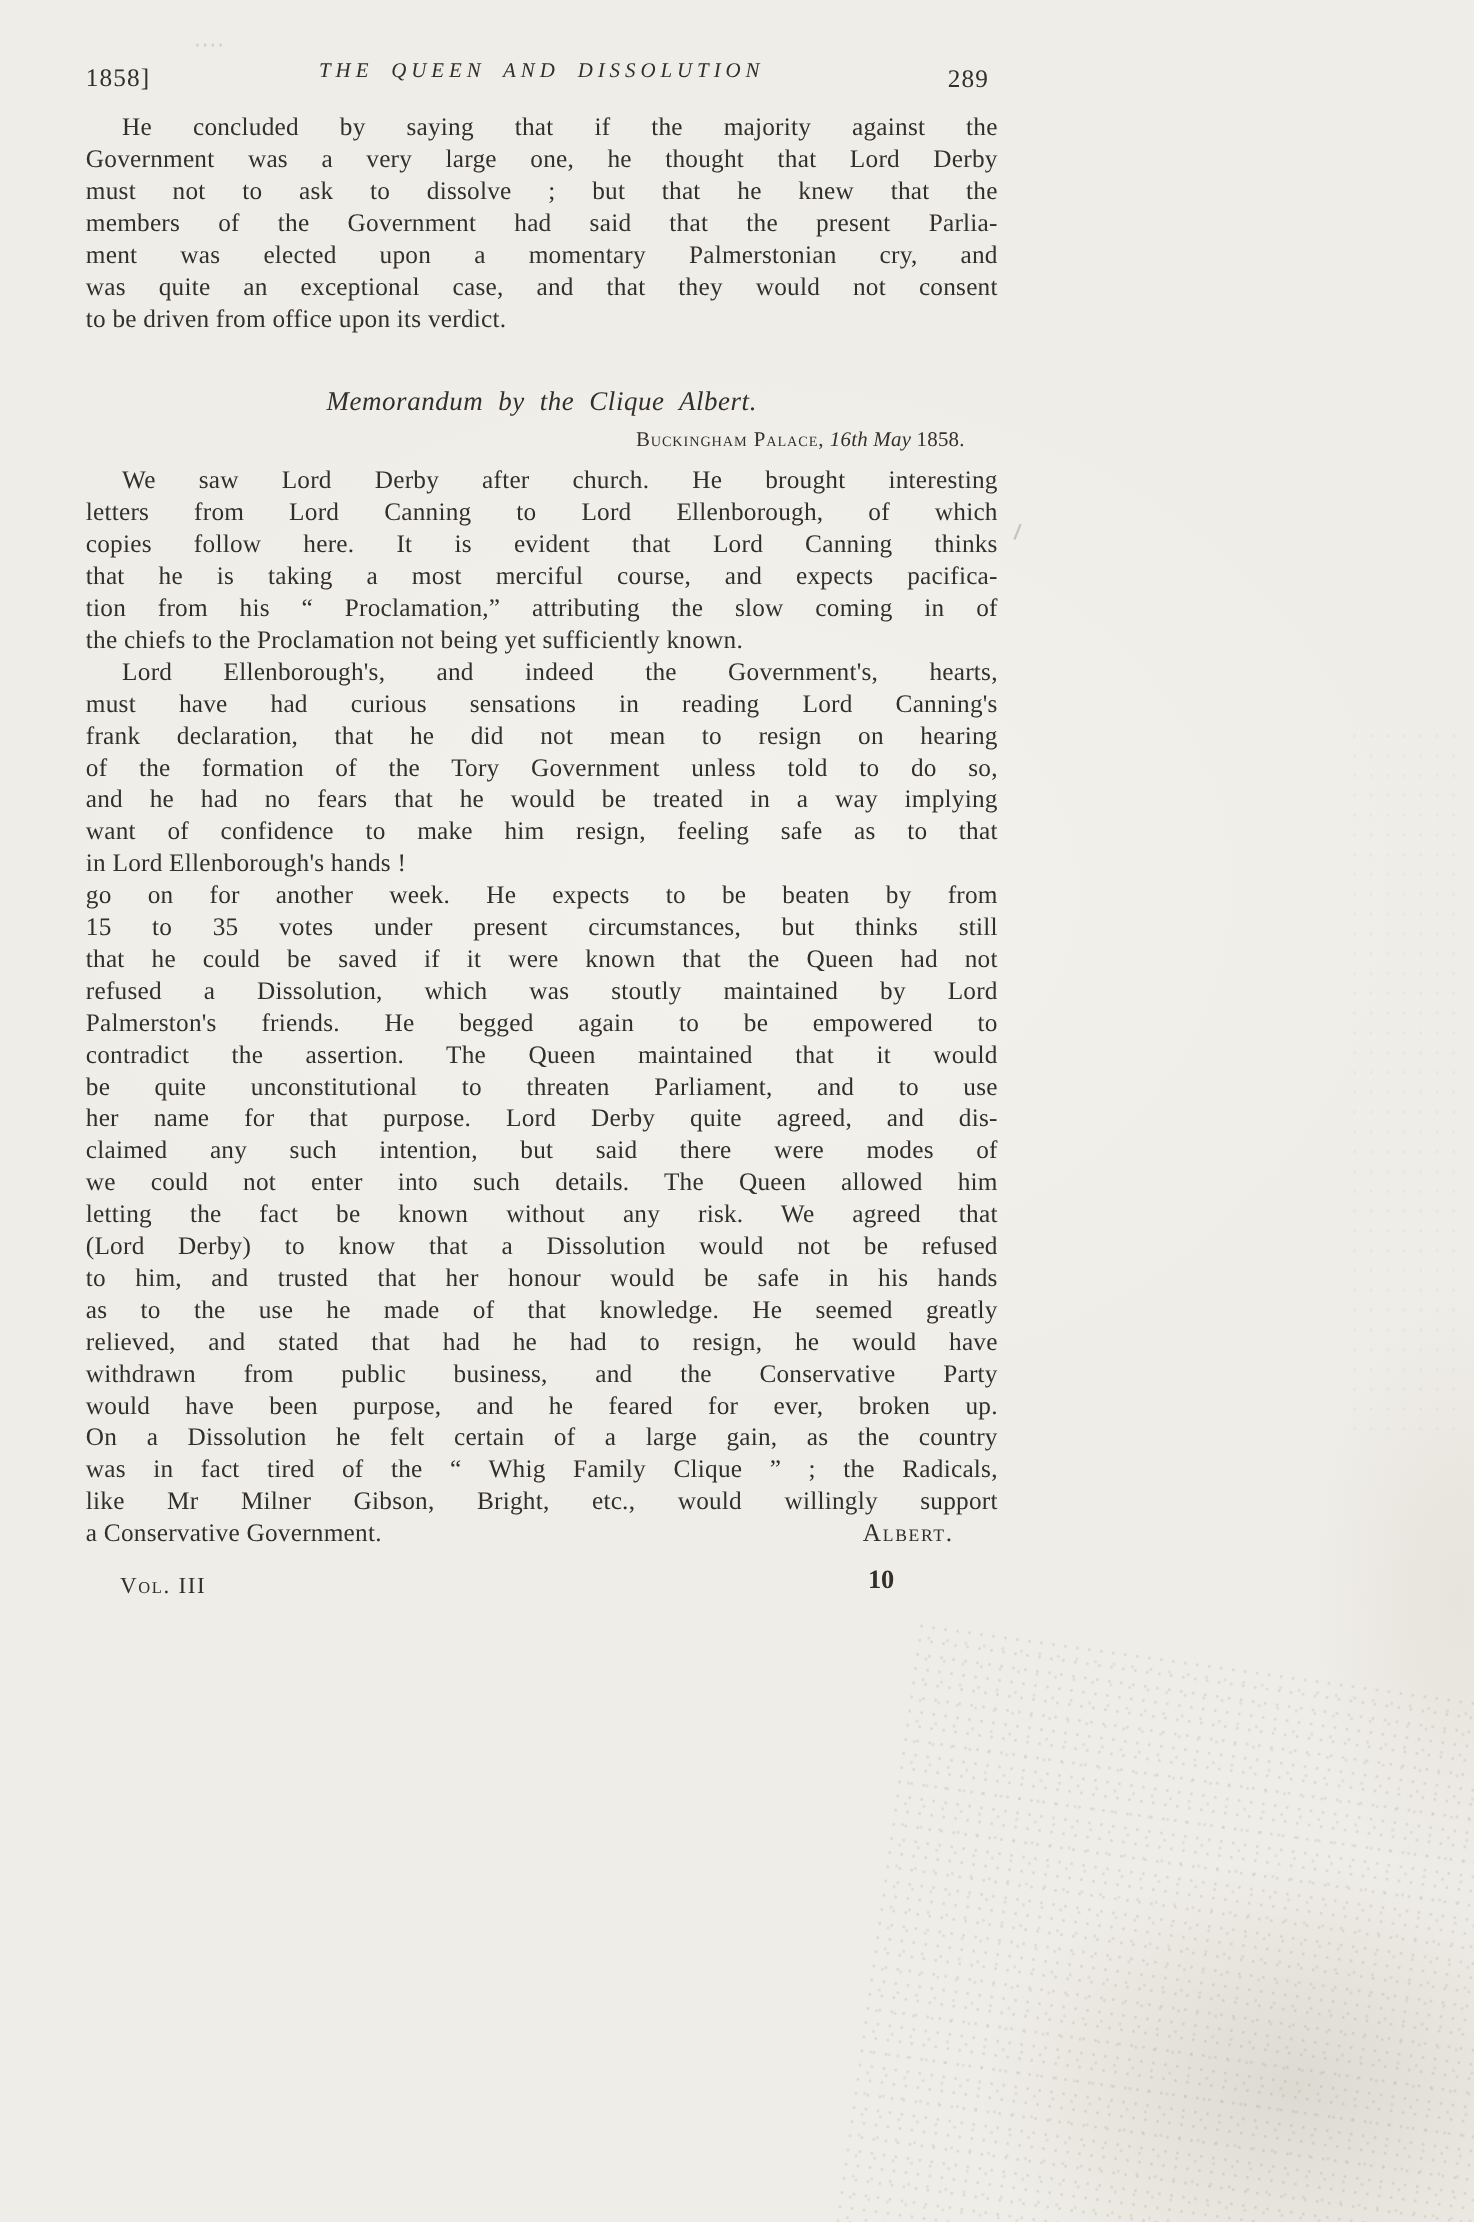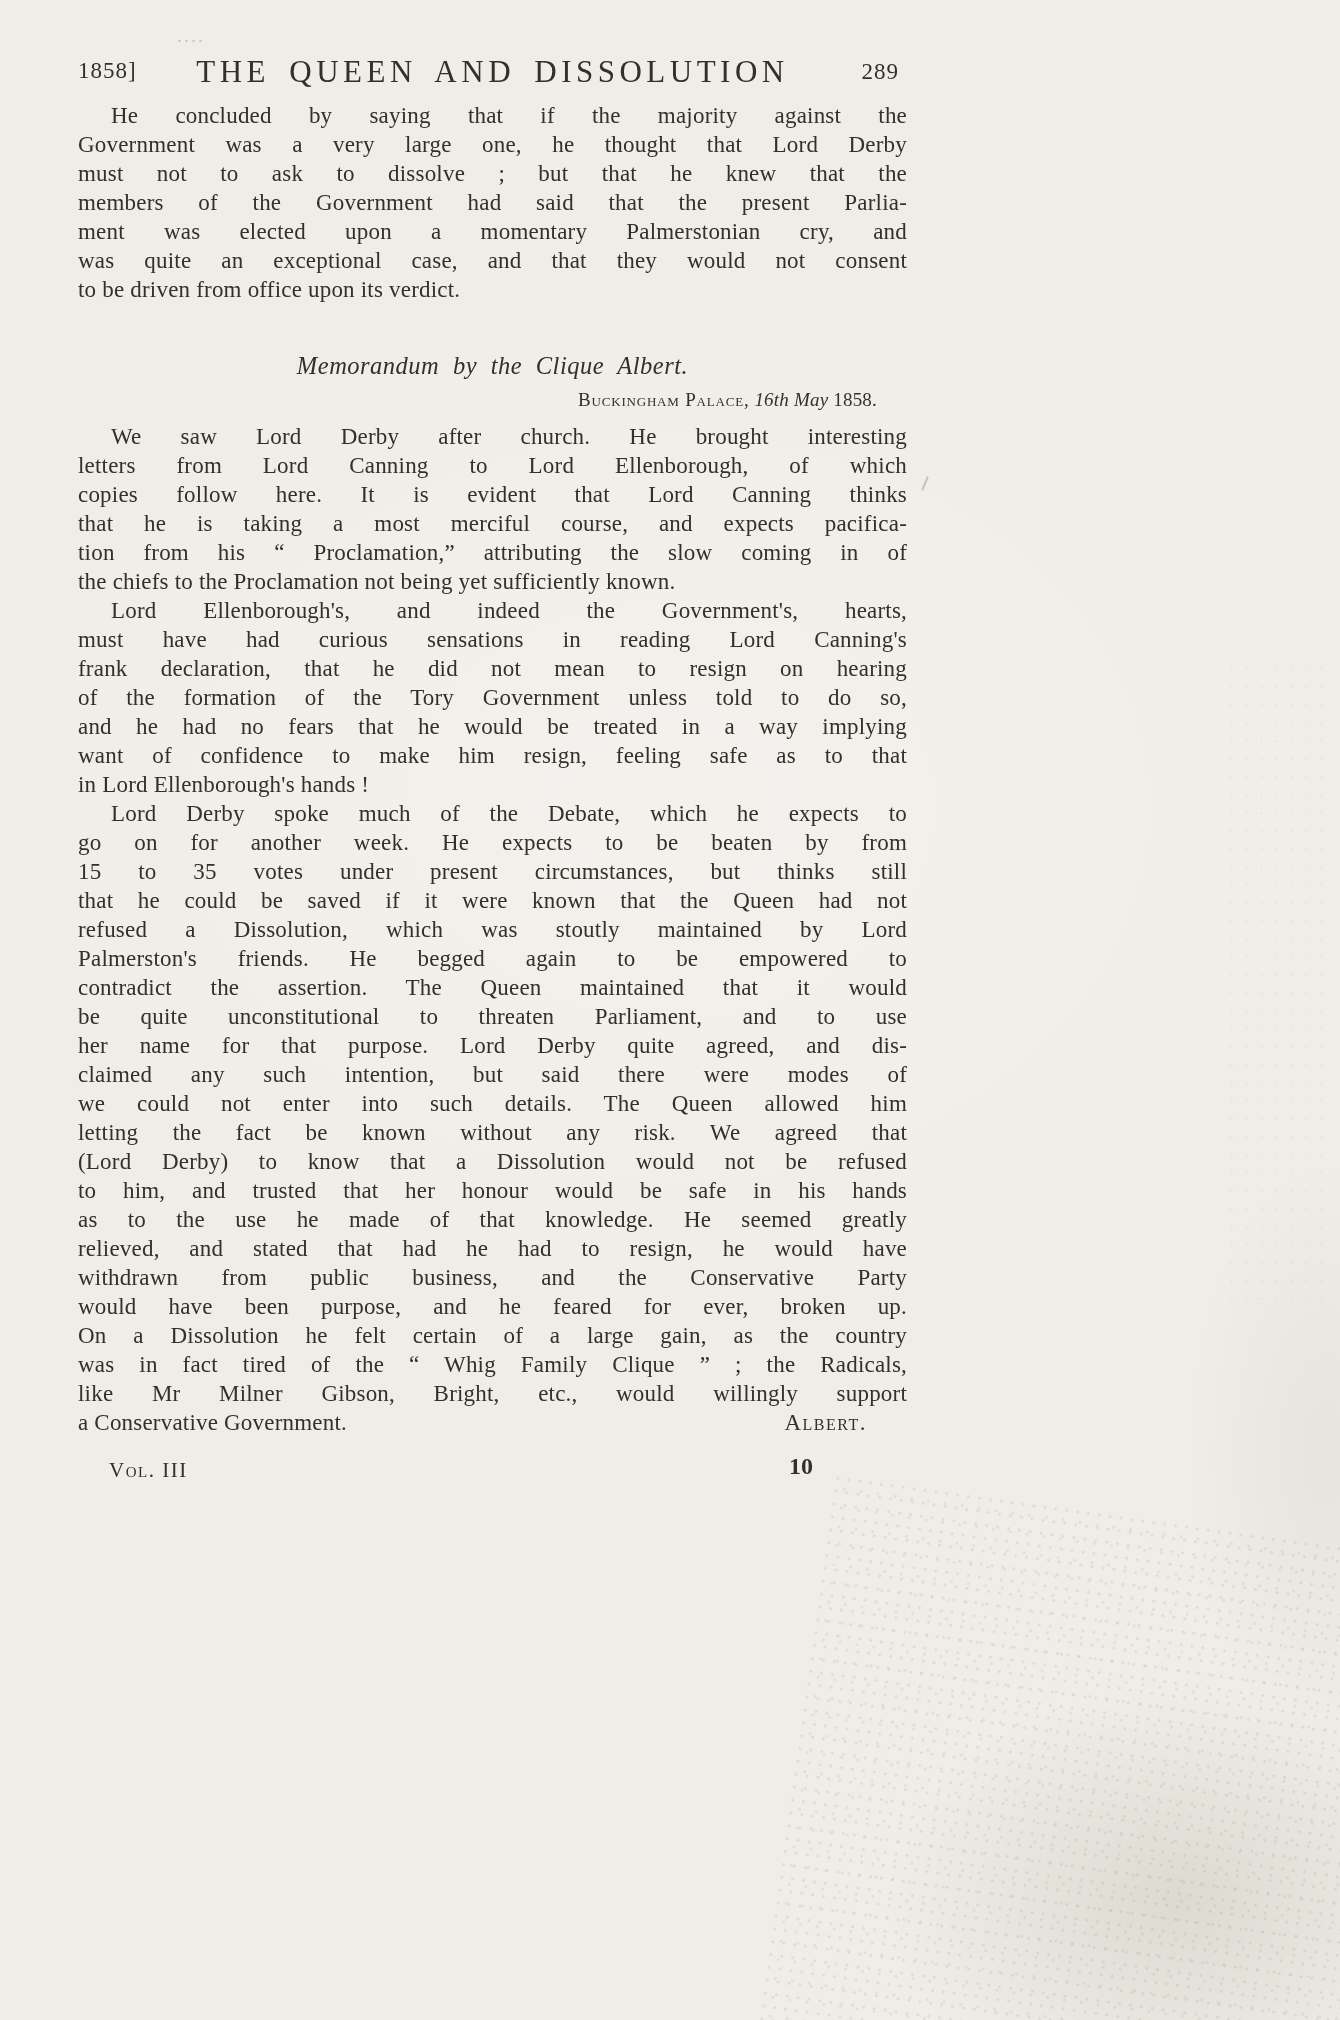--- a/index.html
+++ b/index.html
@@ -42,21 +42,21 @@
     background-image: radial-gradient(rgba(100,95,85,0.45) 1px, transparent 1.4px);
     background-size: 7px 6px; opacity: 0.6;
   }
 
   .page-text { position: absolute; left: 78px; top: 54px; width: 829px; }
 
   .running-header { position: relative; height: 36px; font-size: 23px; }
   .header-year { position: absolute; left: 0; top: 4px; letter-spacing: 1px; }
   .header-title {
     position: absolute; left: 50%; top: 0; transform: translateX(-50%);
-    font-size: 31px; letter-spacing: 4.5px; word-spacing: 7px; white-space: nowrap;
+    font-size: 19px; letter-spacing: 4.5px; word-spacing: 7px; white-space: nowrap; font-style: italic;
   }
   .header-page { position: absolute; right: 8px; top: 5px; letter-spacing: 1px; }
 
   .body-text { margin-top: 11px; font-size: 23px; line-height: 29px; letter-spacing: 0.2px; }
 
   .line { text-align: justify; text-align-last: justify; }
   .line.lastline { text-align-last: left; }
   .line.indent { padding-left: 33px; }
 
   .memo-heading {
@@ -131,21 +131,20 @@
         <div class="line indent">Lord Ellenborough's, and indeed the Government's, hearts,</div>
         <div class="line">must have had curious sensations in reading Lord Canning's</div>
         <div class="line">frank declaration, that he did not mean to resign on hearing</div>
         <div class="line">of the formation of the Tory Government unless told to do so,</div>
         <div class="line">and he had no fears that he would be treated in a way implying</div>
         <div class="line">want of confidence to make him resign, feeling safe as to that</div>
         <div class="line lastline">in Lord Ellenborough's hands !</div>
       </div>
 
     <div class="para">
-        <div class="line indent">Lord Derby spoke much of the Debate, which he expects to</div>
         <div class="line">go on for another week.  He expects to be beaten by from</div>
         <div class="line">15 to 35 votes under present circumstances, but thinks still</div>
         <div class="line">that he could be saved if it were known that the Queen had not</div>
         <div class="line">refused a Dissolution, which was stoutly maintained by Lord</div>
         <div class="line">Palmerston's friends.  He begged again to be empowered to</div>
         <div class="line">contradict the assertion.  The Queen maintained that it would</div>
         <div class="line">be quite unconstitutional to threaten Parliament, and to use</div>
         <div class="line">her name for that purpose.  Lord Derby quite agreed, and dis-</div>
         <div class="line">claimed any such intention, but said there were modes of</div>
         <div class="line">we could not enter into such details.  The Queen allowed him</div>

